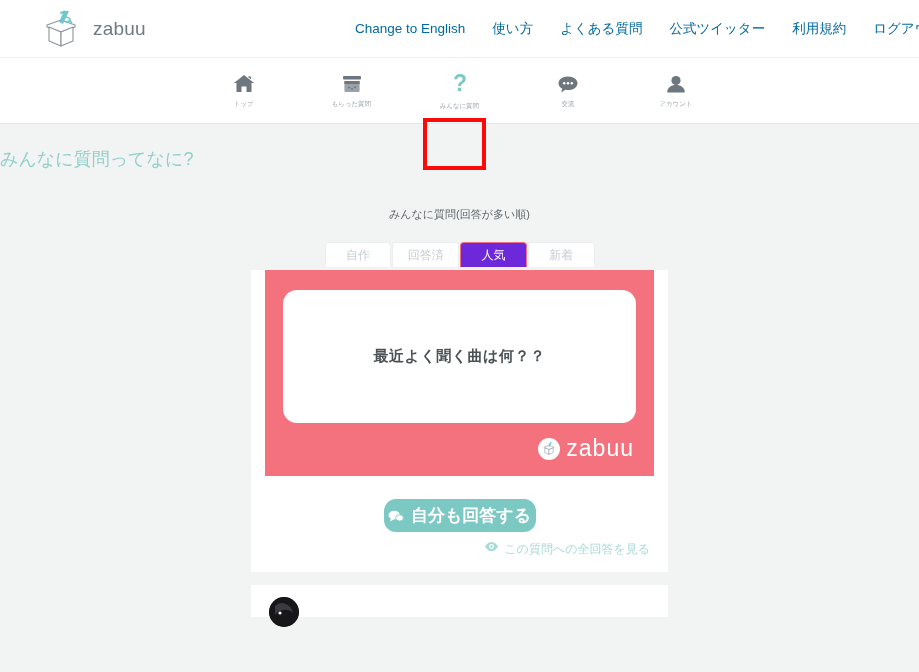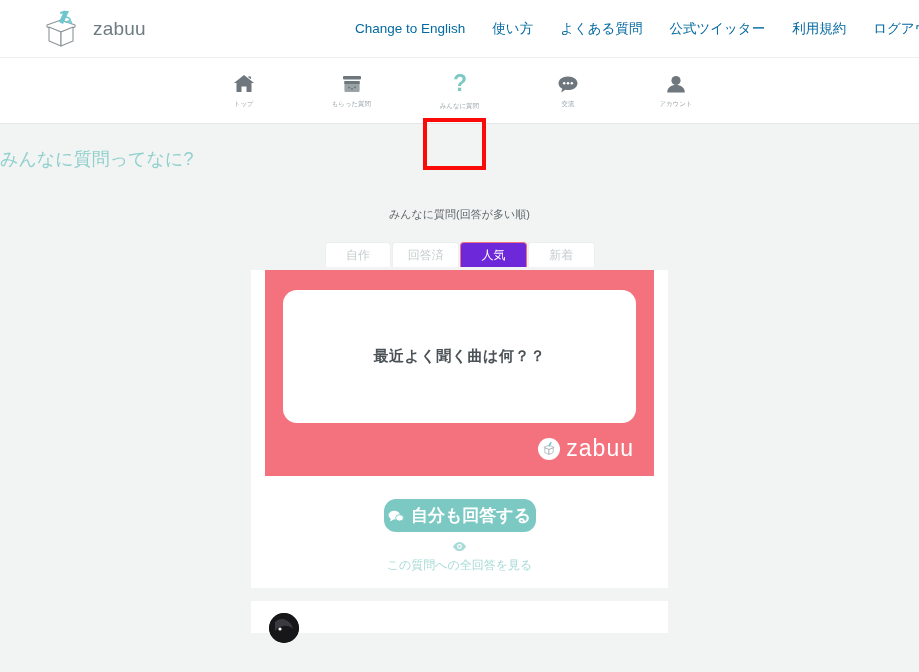--- a/index.html
+++ b/index.html
@@ -170,24 +170,23 @@
     border: none;
     border-radius: 12px;
     width: 152px; height: 33px;
     font-size: 17px; font-weight: bold;
     font-family: inherit;
     display: flex; align-items: center; justify-content: center;
     gap: 7px;
     cursor: pointer;
   }
   .seeall-row {
-    display: flex; justify-content: flex-end; align-items: center;
+    display: flex; justify-content: flex-end; 
     gap: 5px;
     padding: 9px 18px 0;
-    flex-direction: column;
   }
   .seeall-text {
     font-size: 12px; color: #a8dbd7; cursor: pointer;
   }
 
   
   .card-next {
     width: 417px;
     margin: 13px auto 0;
     background: #ffffff;

